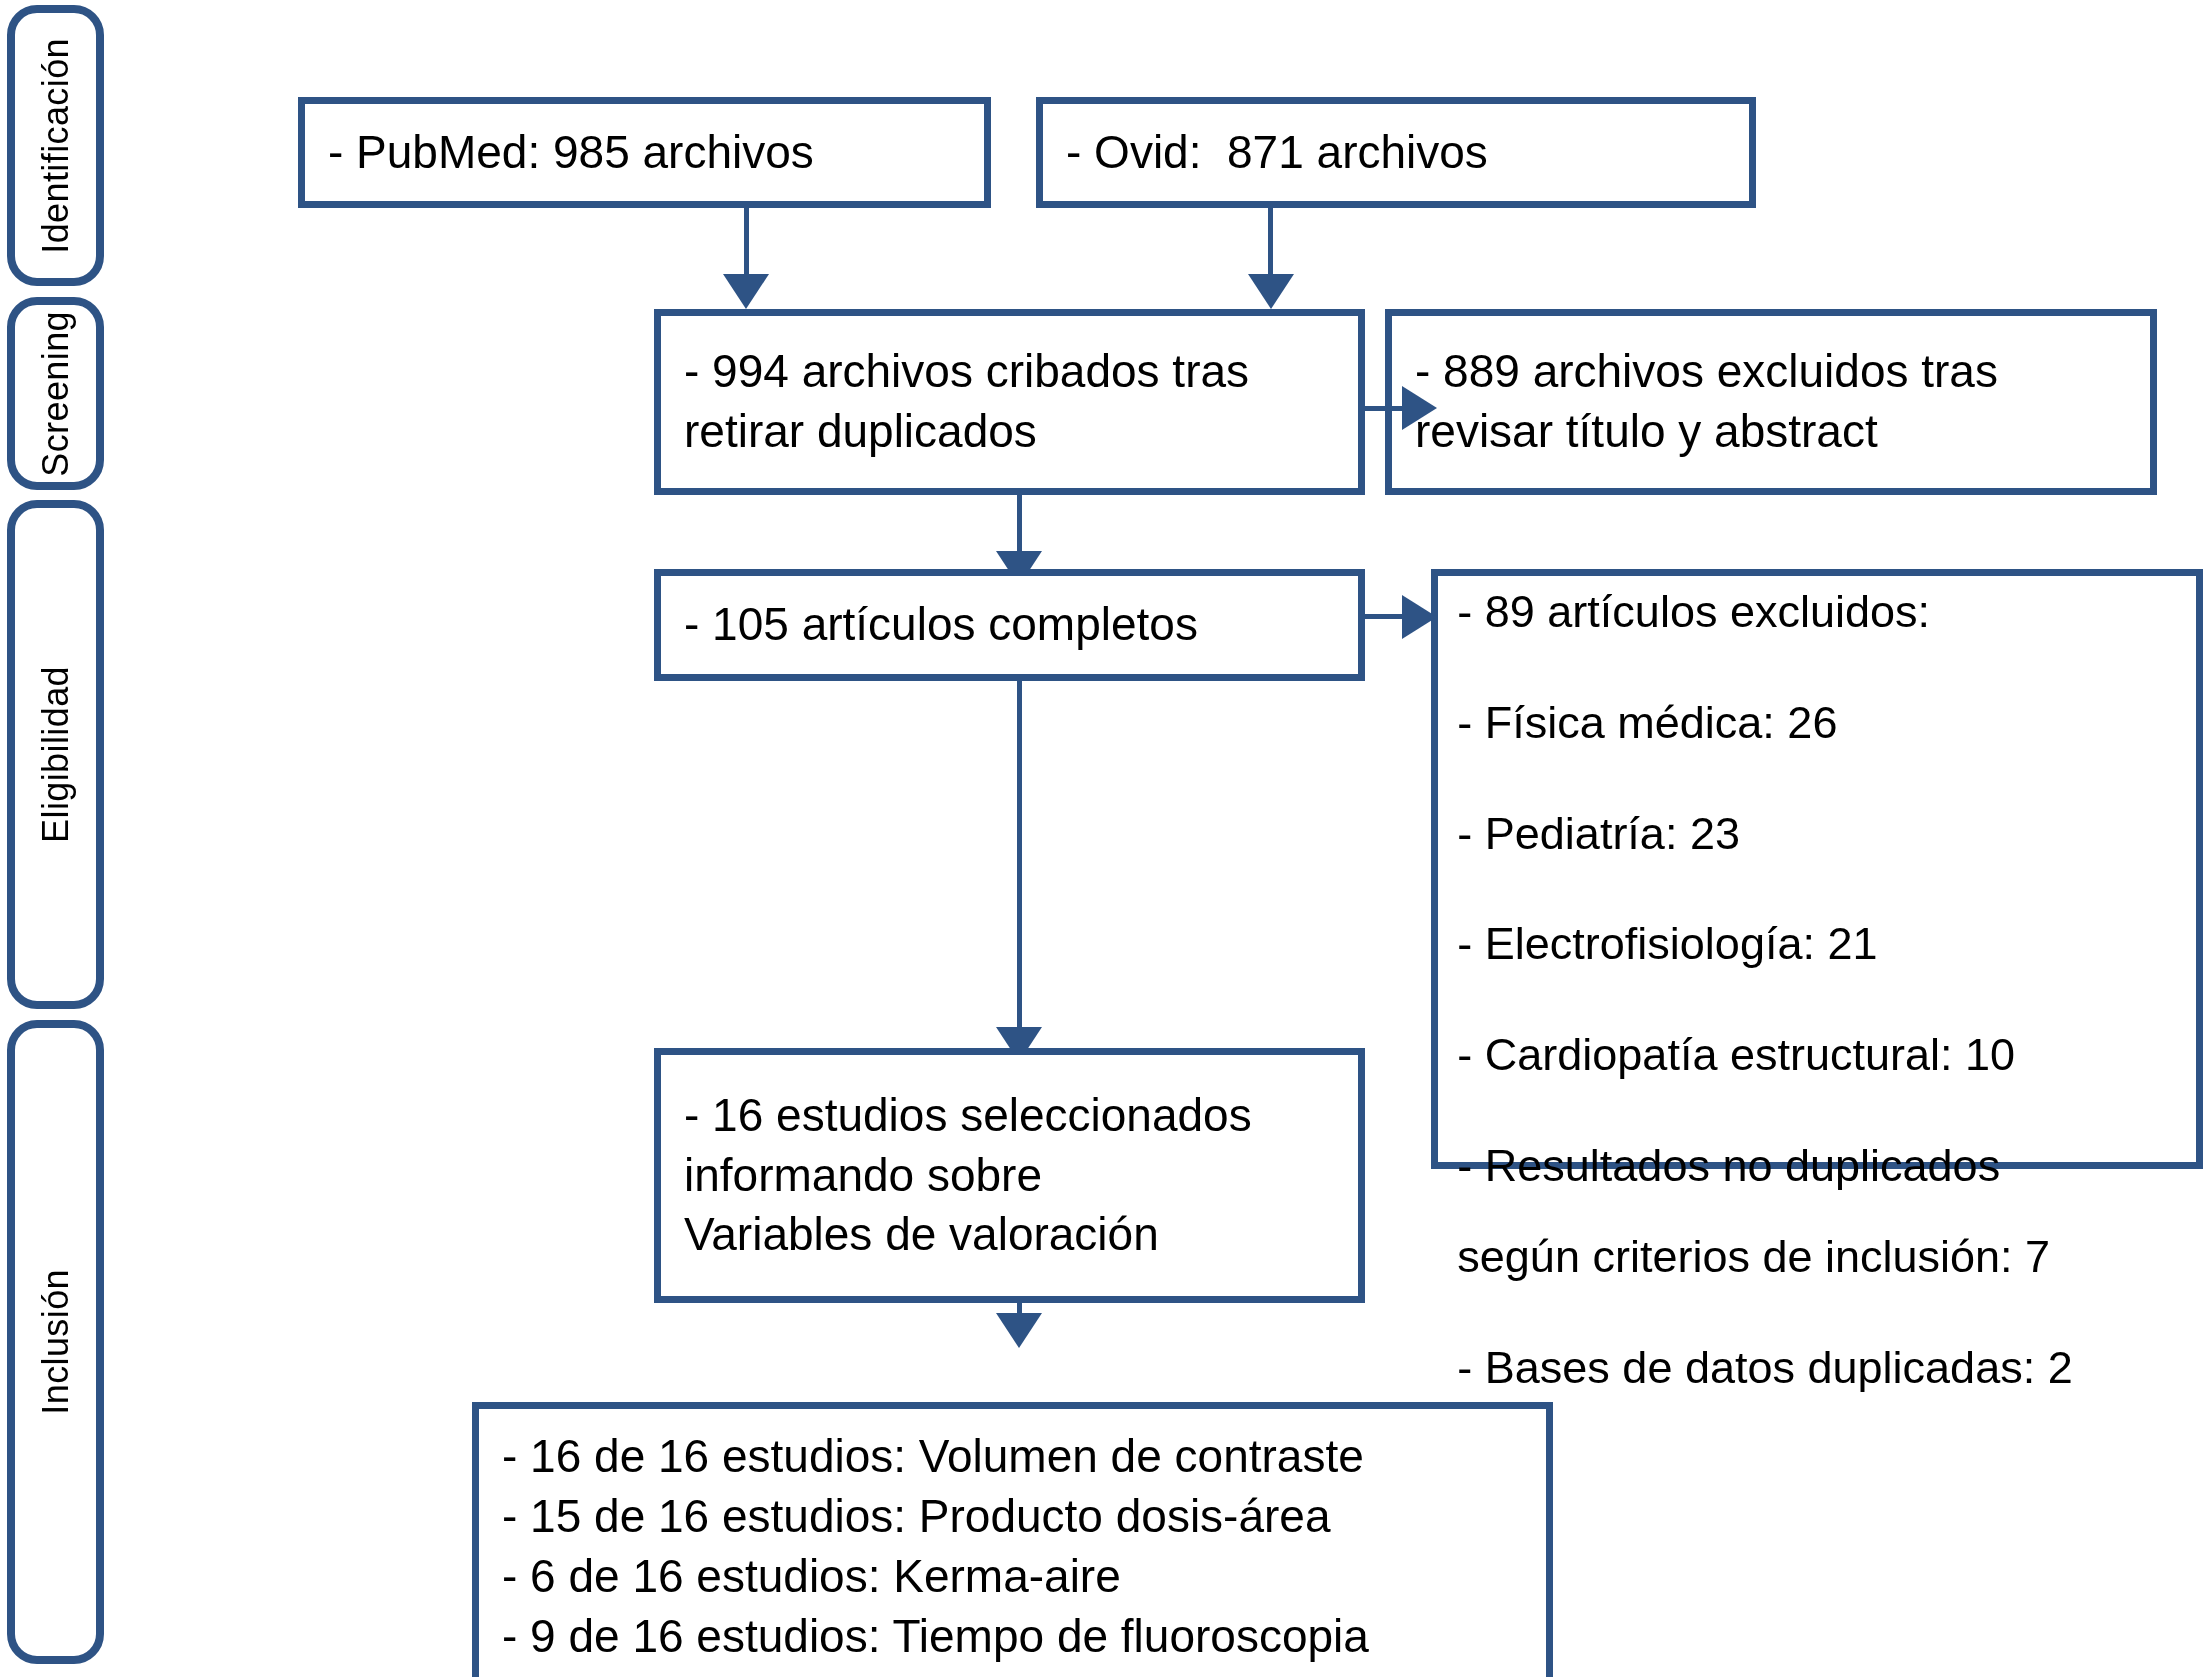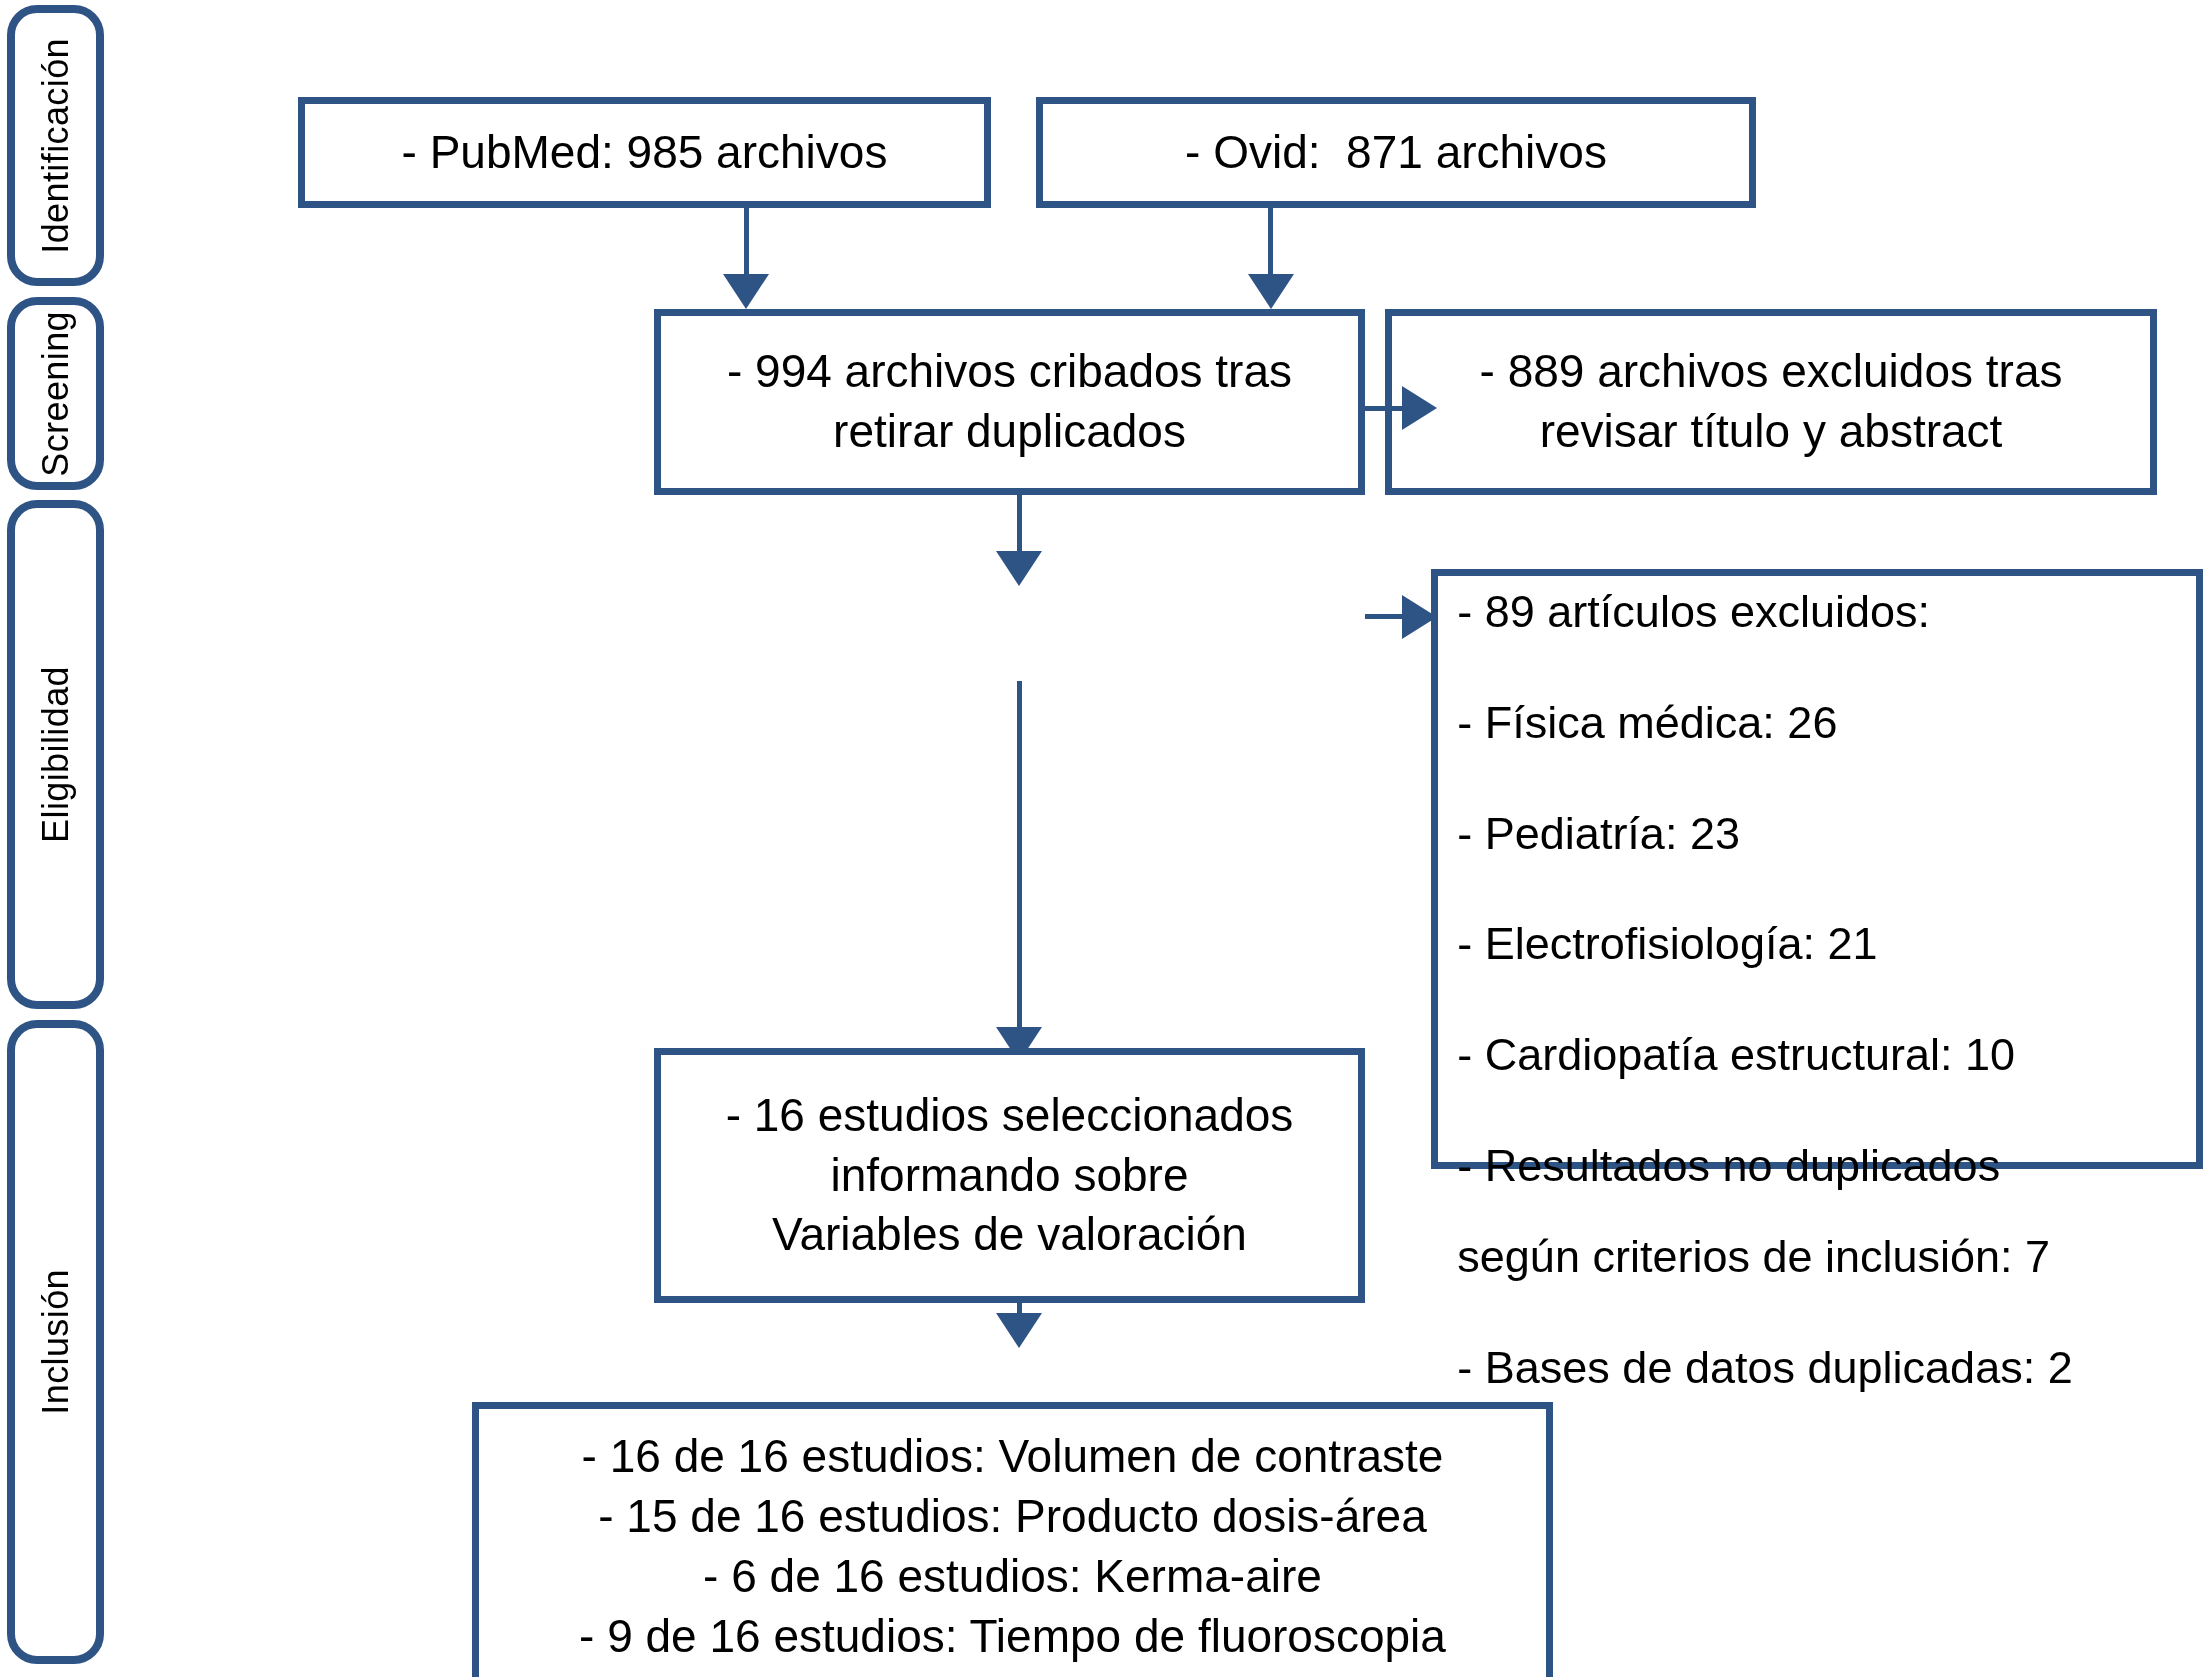--- a/index.html
+++ b/index.html
@@ -50,21 +50,21 @@
     justify-content: center;
     padding: 8.8px 23px;
   }
   .node .line {
     font-size: 46px;
     line-height: 1.30;
     color: #000000;
     white-space: pre;
     font-family: "Liberation Sans", sans-serif;
   }
-  .node.center .line { text-align: center; }
+  .node.center .line { text-align: left; }
   .node.left   .line { text-align: left; }
 
   
   .node.listbox { padding: 12.3px 19.3px; justify-content: flex-start; gap: 40px; }
   .node.listbox .line {
     font-size: 45px;
     line-height: 1.06;
     margin-bottom: 23px;
     text-align: left;
   }
@@ -143,20 +143,23 @@
     <div class="line">- 889 archivos excluidos tras</div>
     <div class="line">revisar título y abstract</div>
   </div>
 
   <div class="hline" style="left:1365px; top:406px; width:46px;"></div>
   <div class="arrow-right" style="left:1402px; top:386px;"></div>
 
   <div class="vline" style="left:1017px; top:495px; height:61px;"></div>
   <div class="arrow-down" style="left:996px; top:551px;"></div>
 
+  <div class="node center" style="left:654px; top:569px; width:711px; height:112px;">
+    <div class="line">- 105 artículos completos</div>
+  </div>
 
   <div class="node left listbox" style="left:1431px; top:569px; width:772px; height:600px;">
     <div class="line">- 89 artículos excluidos:</div>
     <div class="line">- Física médica: 26</div>
     <div class="line">- Pediatría: 23</div>
     <div class="line">- Electrofisiología: 21</div>
     <div class="line">- Cardiopatía estructural: 10</div>
     <div class="line cont" style="margin-bottom:3.5px;">- Resultados no duplicados</div>
     <div class="line">según criterios de inclusión: 7</div>
     <div class="line">- Bases de datos duplicadas: 2</div>

